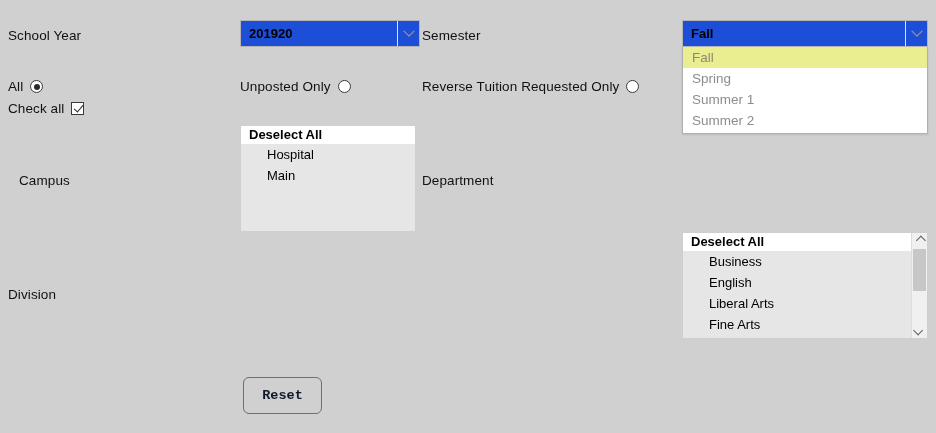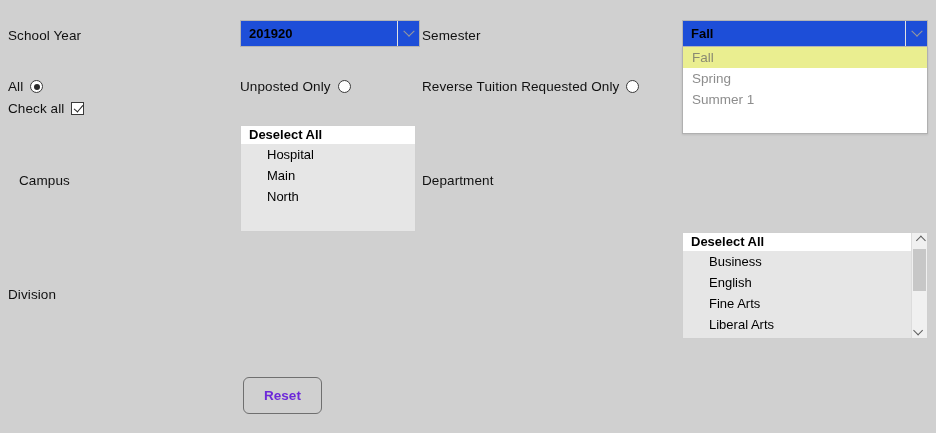--- a/index.html
+++ b/index.html
@@ -197,25 +197,26 @@
   }
 
   
   .btn {
     box-sizing: border-box;
     background: #d0d0d0;
     border: 1px solid #6f6f6f;
     border-radius: 6px;
     font-weight: bold;
     font-size: 13.5px;
-    color: #6d28d9;
+    color: #0f172a;
     display: flex;
     align-items: center;
     justify-content: center;
     cursor: pointer;
+    font-family: Liberation Mono, monospace;
   }
 </style>
 </head>
 <body>
 
 <div id="root">
 
   <div class="abs field-label" style="left:8px; top:28px;">School Year</div>
 
   <div class="abs combo" style="left:240px; top:20px; width:180px; height:27px;">
@@ -231,20 +232,21 @@
     <span class="combo-value">Fall</span>
     <span class="combo-arrow">
       <span class="chev"></span>
     </span>
   </div>
 
   <div class="abs dropdown-panel" style="left:682px; top:47px; width:246px; height:87px;">
     <div class="dd-option sel">Fall</div>
     <div class="dd-option">Spring</div>
     <div class="dd-option">Summer 1</div>
+    <div class="dd-option">Summer 2</div>
   </div>
 
   <div class="abs radio-row" style="left:8px; top:79px;">
     <span class="field-label">All</span>
     <span class="radio on">
         <span class="dot"></span>
       </span>
   </div>
 
   <div class="abs radio-row" style="left:8px; top:101px;">
@@ -261,31 +263,30 @@
     <span class="field-label">Reverse Tuition Requested Only</span>
     <span class="radio"></span>
   </div>
 
   <div class="abs field-label" style="left:19px; top:173px;">Campus</div>
 
   <div class="abs listbox" style="left:240px; top:125px; width:176px; height:107px;">
     <div class="lb-header">Deselect All</div>
     <div class="lb-item">Hospital</div>
     <div class="lb-item">Main</div>
-    <div class="lb-item">North</div>
   </div>
 
   <div class="abs field-label" style="left:422px; top:173px;">Department</div>
 
   <div class="abs listbox" style="left:682px; top:125px; width:246px; height:107px;">
     <div class="lb-header">Deselect All</div>
     <div class="lb-item">Business</div>
     <div class="lb-item">English</div>
+    <div class="lb-item">Liberal Arts</div>
     <div class="lb-item">Fine Arts</div>
-    <div class="lb-item">Liberal Arts</div>
 
     <div class="scrollbar">
       <div class="sb-btn top">
         <span class="sb-arrow-up"></span>
       </div>
       <div class="sb-thumb"></div>
       <div class="sb-btn bottom">
         <span class="sb-arrow-dn"></span>
       </div>
     </div>

